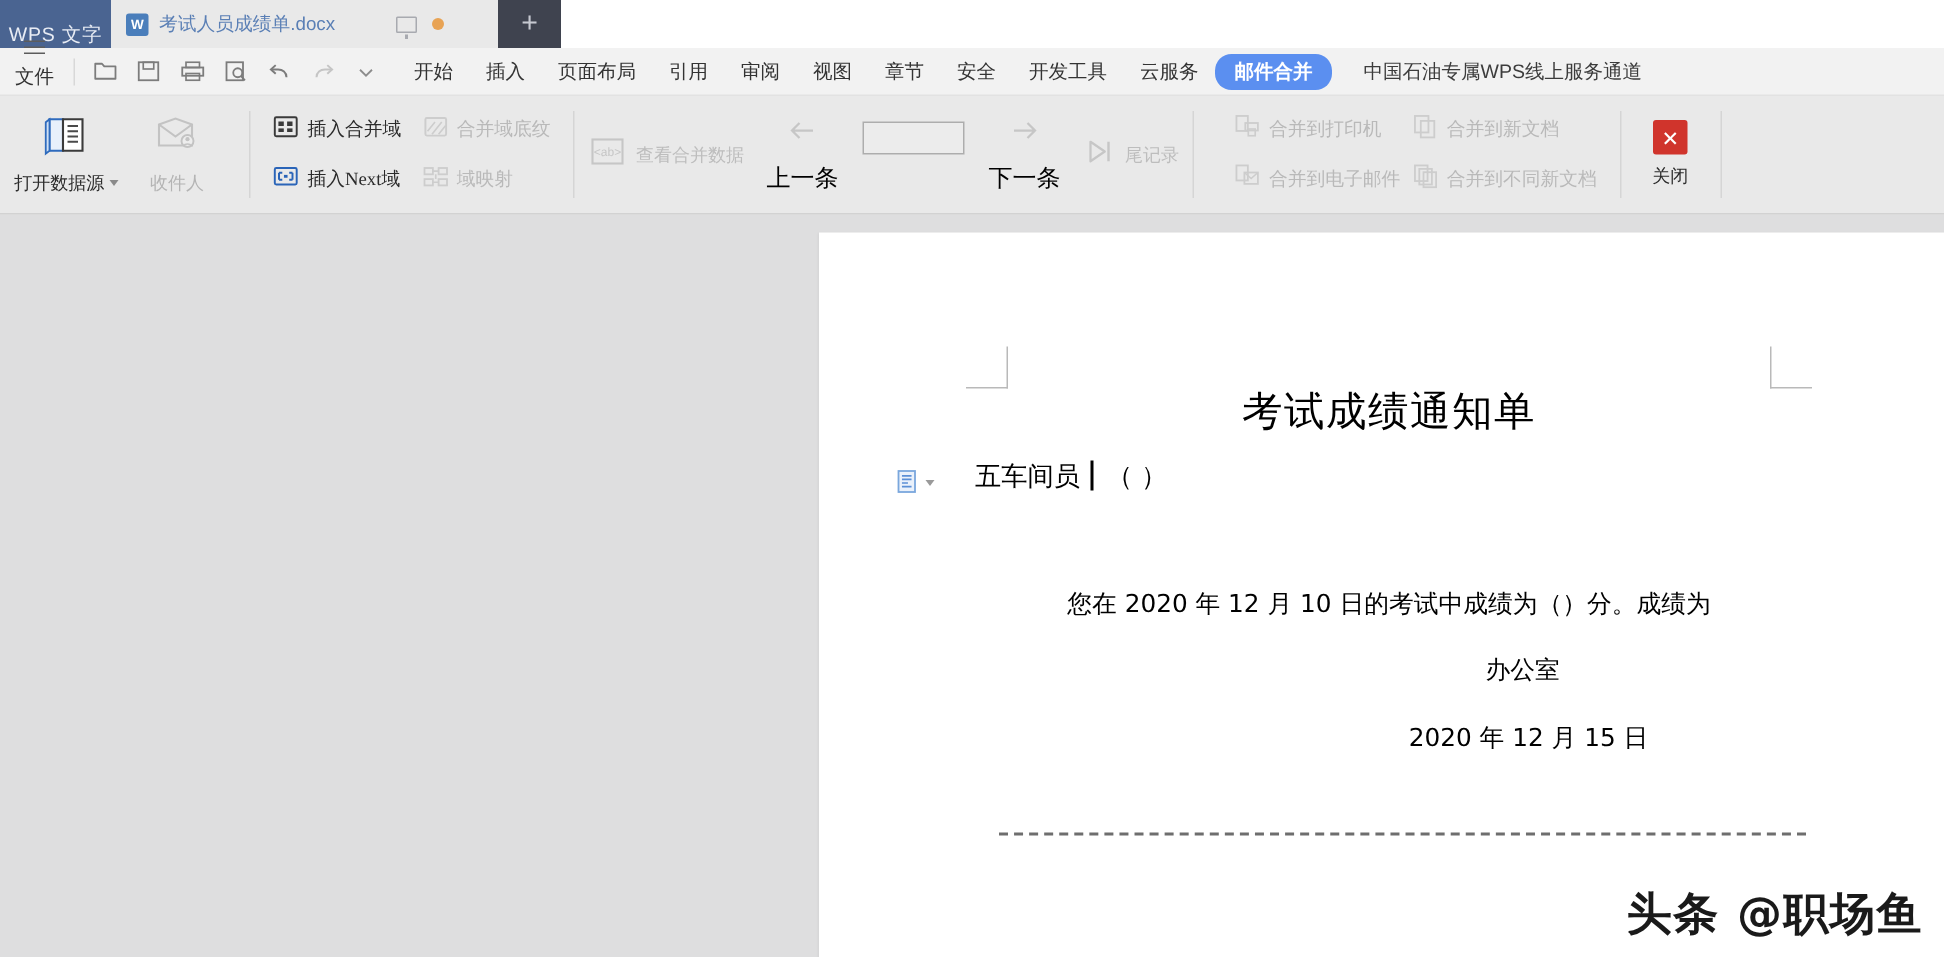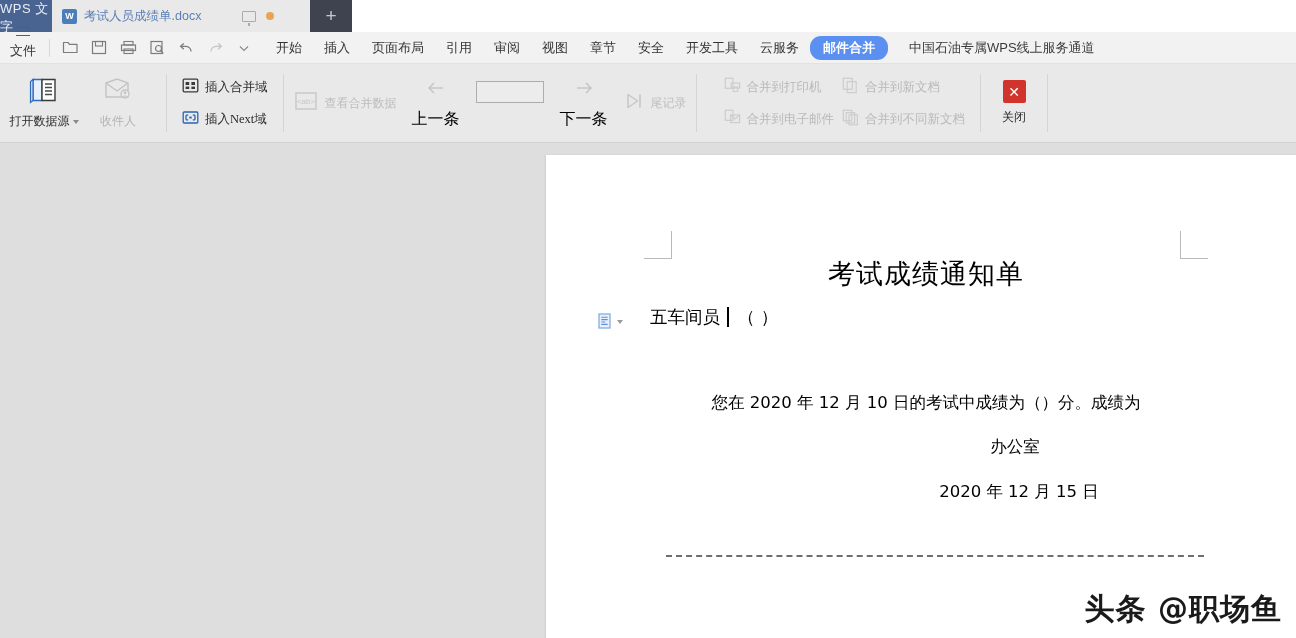--- a/index.html
+++ b/index.html
@@ -11,25 +11,25 @@
   }
 
   
   .tabbar {
     height: 32px; width: 100%;
     background: #3f434f;
     display: flex; align-items: stretch;
     position: relative;
   }
   .app-tab {
-    width: 52px; height: 32px;
+    width: 74px; height: 32px;
     background: #4a6491;
     color: #e8ecf4;
     font-size: 13px;
-    display: flex; align-items: flex-start; justify-content: center;
+    display: flex; align-items: flex-end; justify-content: center;
     letter-spacing: .5px;
     flex: 0 0 auto;
   }
   .doc-tab {
     width: 190px; height: 32px;
     background: #e9e9e9;
     display: flex; align-items: center;
     padding: 0 8px 0 10px;
     gap: 7px;
     flex: 0 0 auto;
@@ -359,20 +359,43 @@
         <span>
           <svg width="17" height="17" viewBox="0 0 17 17">
               <rect x="1.2" y="3" width="14.6" height="11" rx="1" fill="none" stroke="#2a64b8" stroke-width="1.3"></rect>
               <path d="M4 6.2h2.2M4 6.2v4.6M4 10.8h2.2M13 6.2h-2.2M13 6.2v4.6M13 10.8h-2.2" stroke="#2a64b8" stroke-width="1.3" fill="none"></path>
               <rect x="7.3" y="7.6" width="2.4" height="1.9" fill="#2a64b8"></rect>
             </svg>
         </span>
         <span class="cap">插入Next域</span>
       </div>
     </div>
+    <div class="smallcol" style="margin-left:6px;">
+      <div class="smallbtn dim">
+        <span>
+          <svg width="17" height="17" viewBox="0 0 17 17">
+              <rect x="1.6" y="2.6" width="13.8" height="11.8" rx="1" fill="none" stroke="#cdcdcd" stroke-width="1.3"></rect>
+              <path d="M3 11.5L8 5.4M6 13.5L12.5 5.4M10.4 13.5L15 7.8" stroke="#cdcdcd" stroke-width="1.1"></path>
+            </svg>
+        </span>
+        <span class="cap">合并域底纹</span>
+      </div>
+      <div class="smallbtn dim">
+        <span>
+          <svg width="17" height="17" viewBox="0 0 17 17">
+              <rect x="1" y="3" width="5.6" height="4.2" fill="none" stroke="#cdcdcd" stroke-width="1.2"></rect>
+              <rect x="10.4" y="3" width="5.6" height="4.2" fill="none" stroke="#cdcdcd" stroke-width="1.2"></rect>
+              <rect x="1" y="10.4" width="5.6" height="4.2" fill="none" stroke="#cdcdcd" stroke-width="1.2"></rect>
+              <rect x="10.4" y="10.4" width="5.6" height="4.2" fill="none" stroke="#cdcdcd" stroke-width="1.2"></rect>
+              <path d="M6.6 5.1h3.8M6.6 12.5h3.8M8.5 7.2v3.2" stroke="#cdcdcd" stroke-width="1.1"></path>
+            </svg>
+        </span>
+        <span class="cap">域映射</span>
+      </div>
+    </div>
   </div>
 
   <div class="gsep"></div>
 
   <div class="navgrp">
     <div class="navbtn">
       <span>
         <svg width="26" height="22" viewBox="0 0 26 22">
             <rect x="3" y="3" width="20" height="16" fill="none" stroke="#c6c6c6" stroke-width="1.4"></rect>
             <text x="13" y="14" font-size="8" fill="#c6c6c6" text-anchor="middle" font-family="Liberation Sans, sans-serif">&lt;ab&gt;</text>

